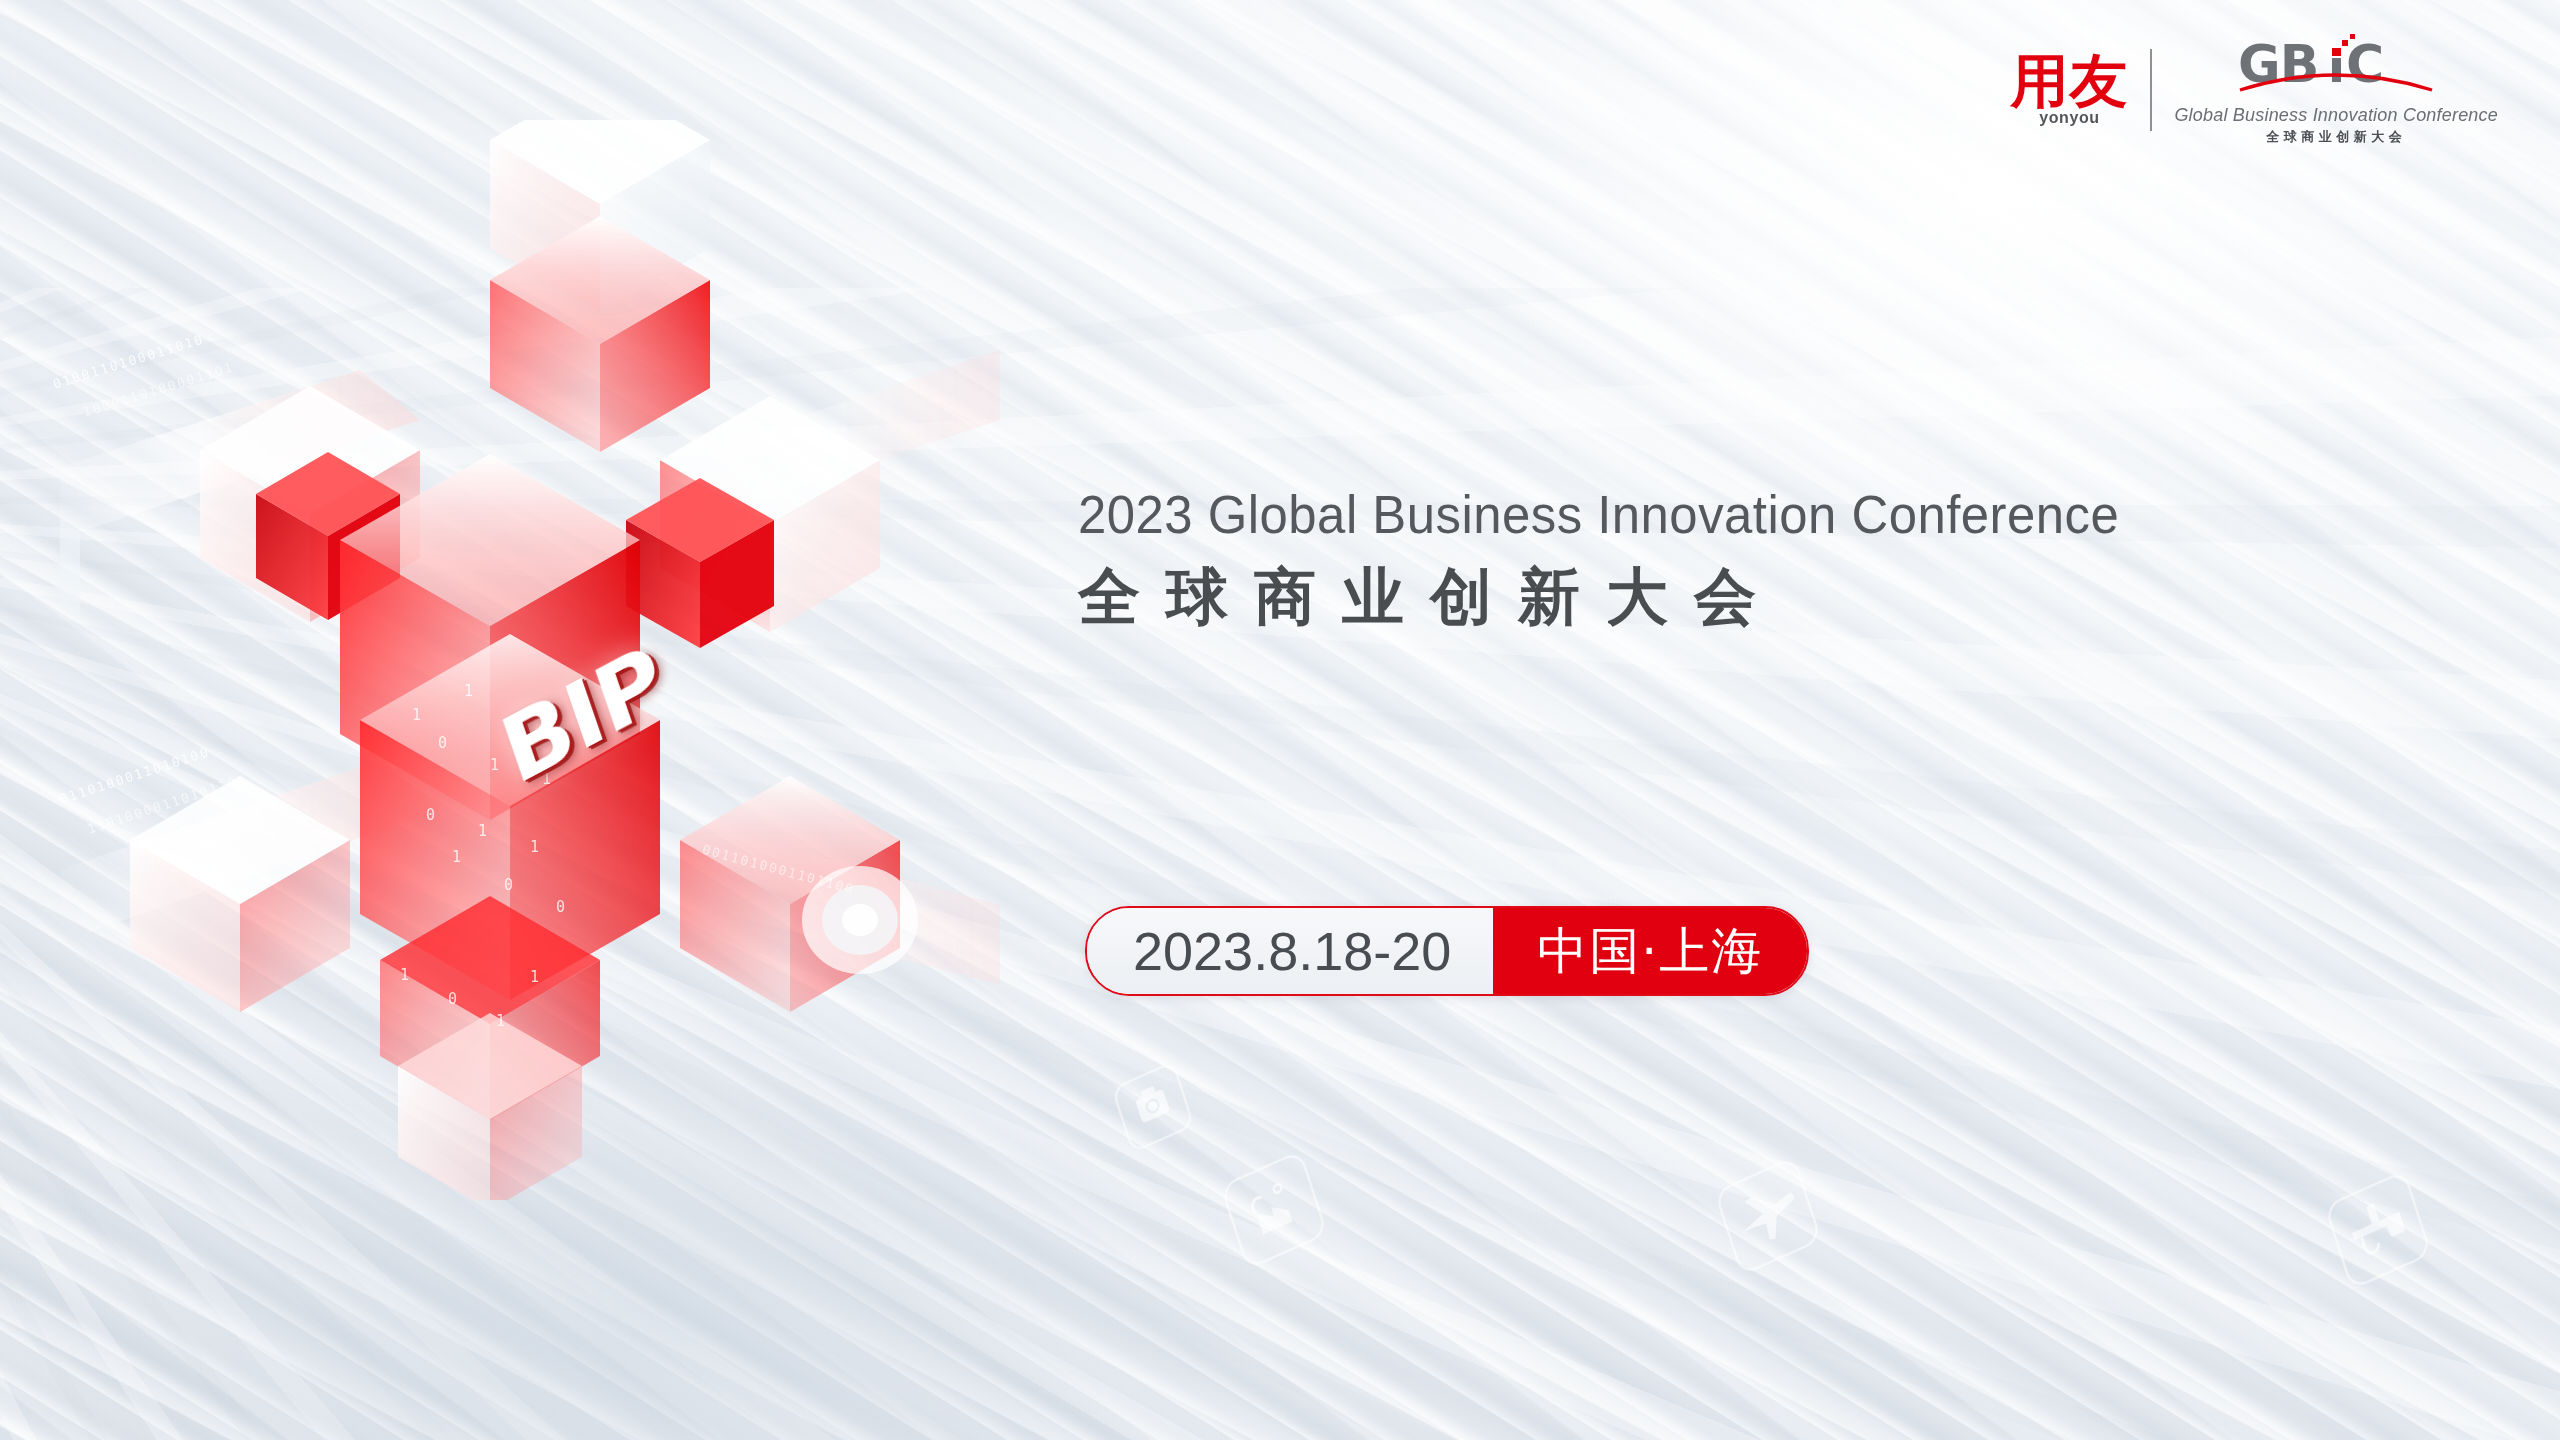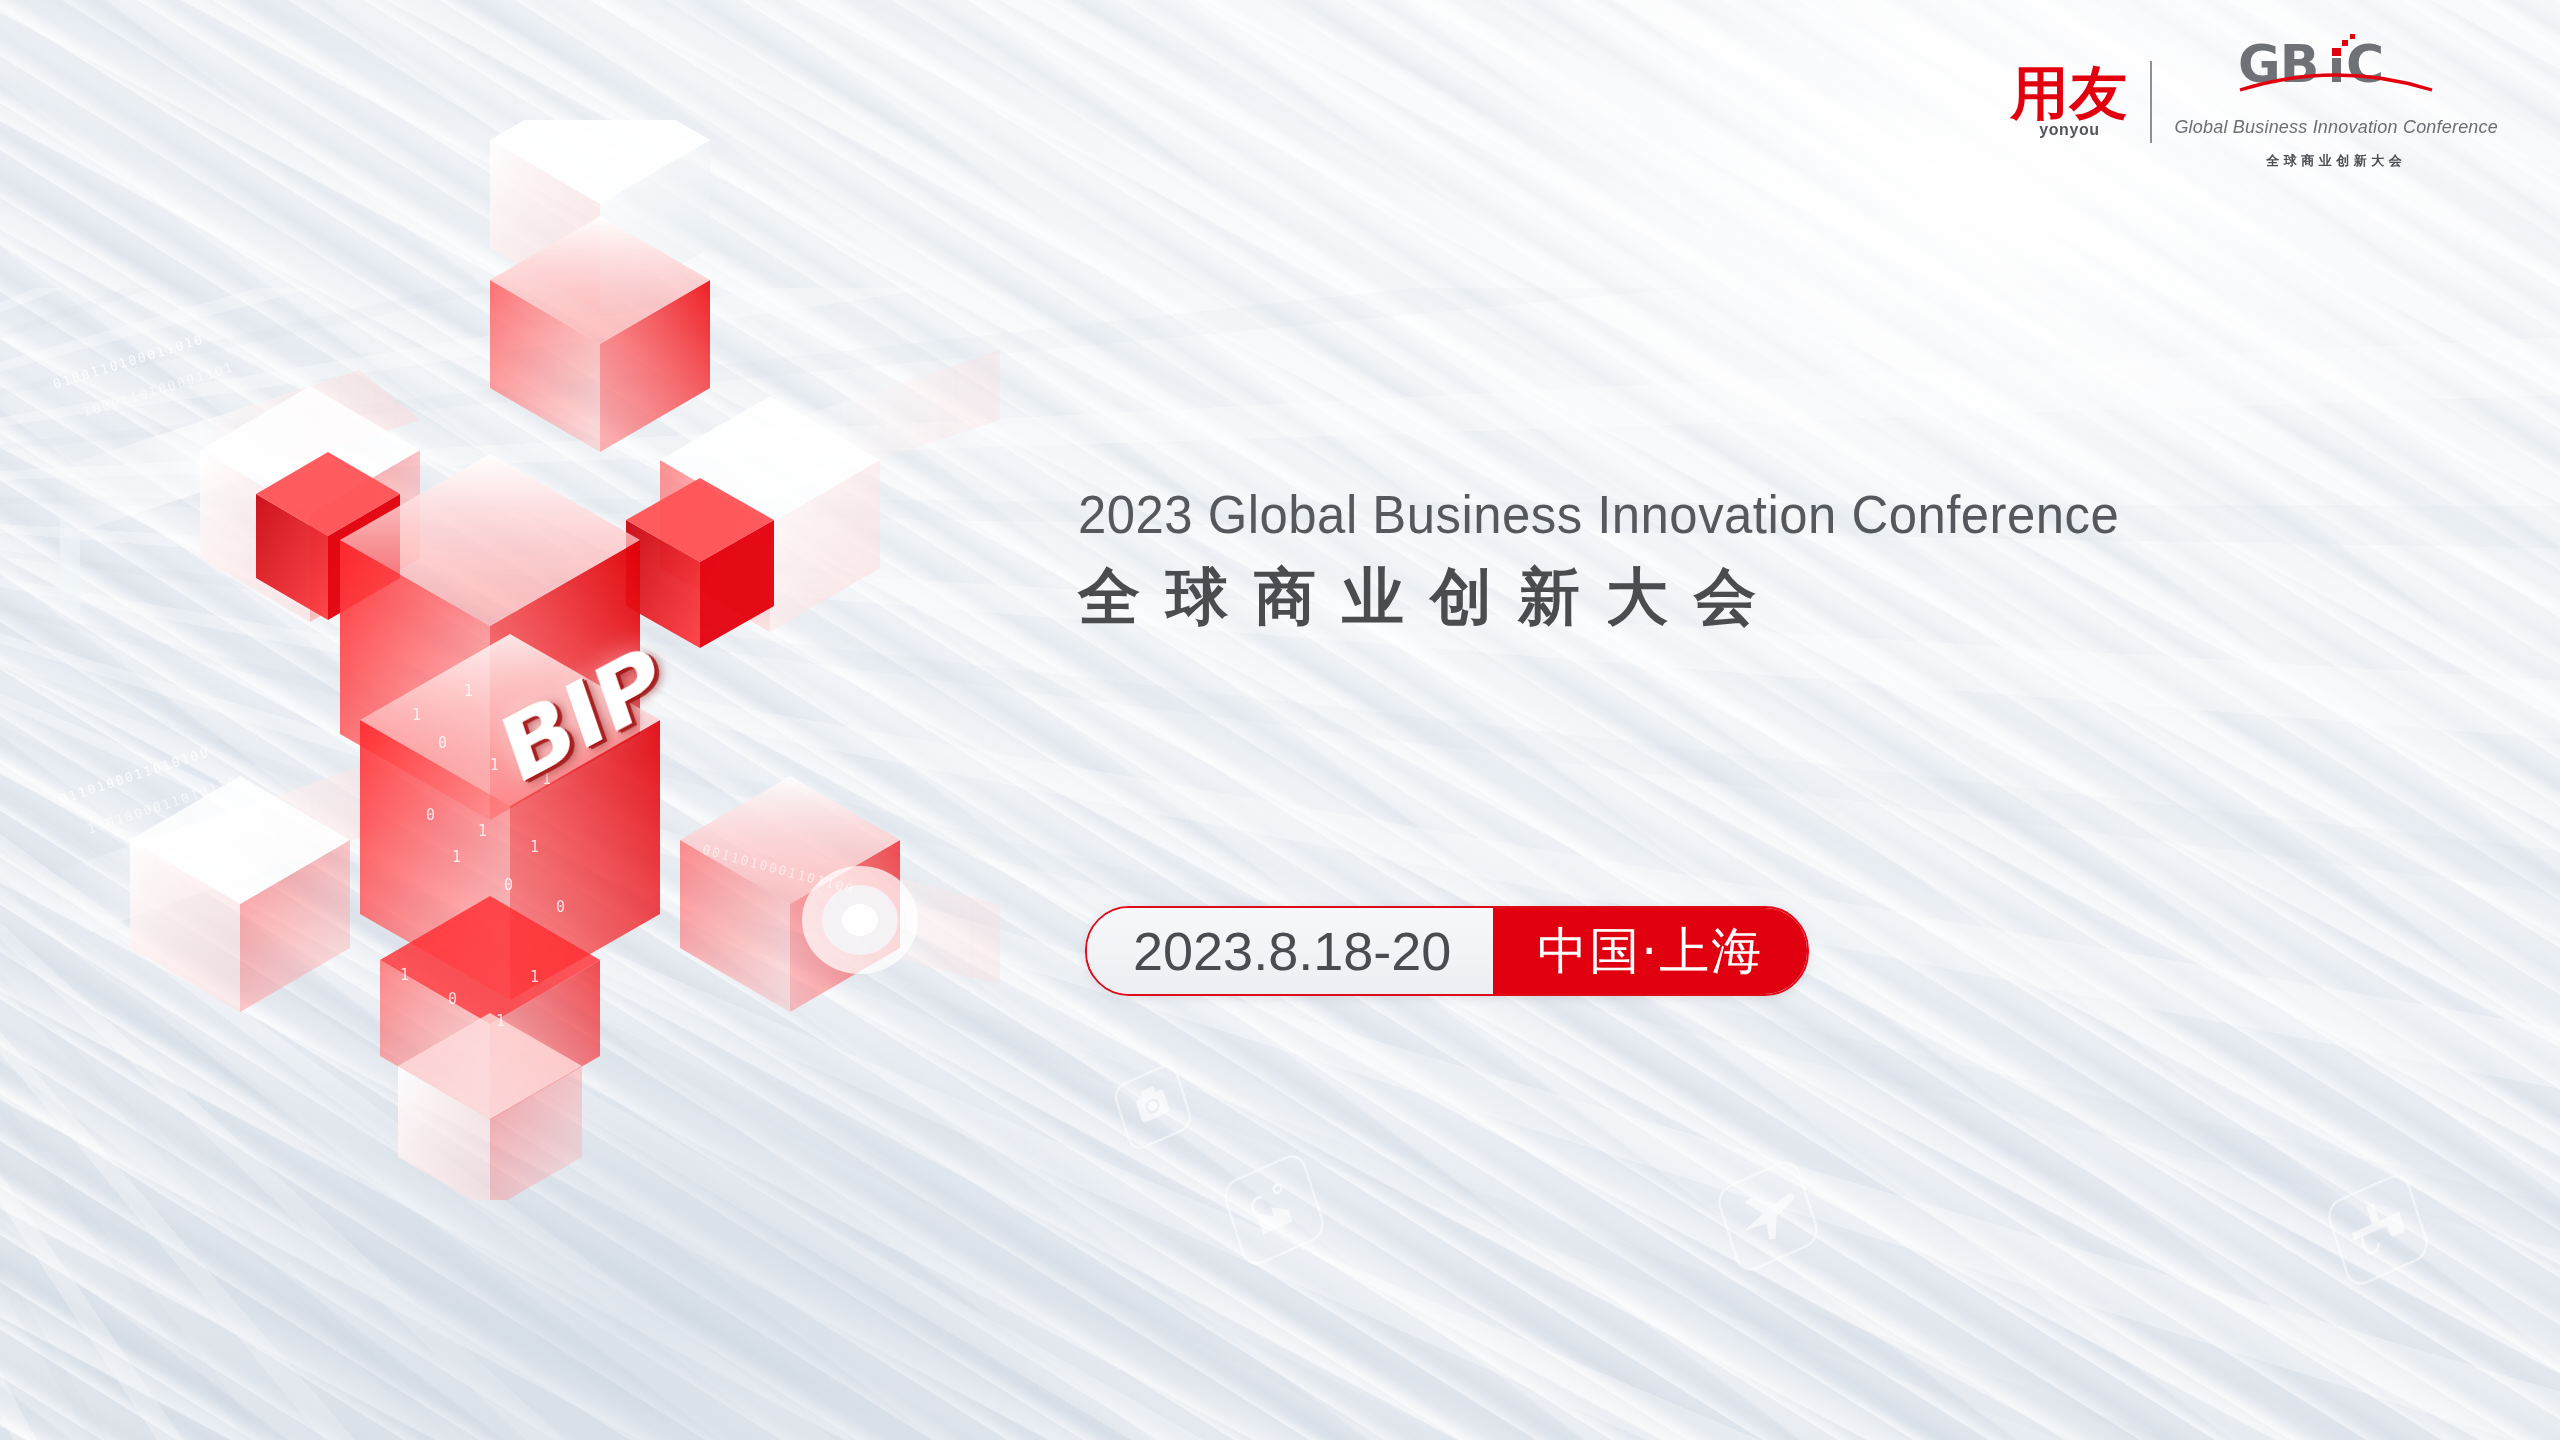--- a/index.html
+++ b/index.html
@@ -51,21 +51,21 @@
     background:radial-gradient(closest-side,rgba(206,216,227,.55),rgba(206,216,227,0) 70%);
   }
 
   
   .logo-lockup{position:absolute;top:34px;right:62px;display:flex;align-items:center;gap:22px;text-align:center;}
   .yy{display:flex;flex-direction:column;align-items:center;}
   .yy-cn{font-size:58px;font-weight:700;color:#e2000f;line-height:.98;letter-spacing:1px;
          font-family:"DejaVu Sans","Liberation Sans",sans-serif;}
   .yy-en{font-size:16px;font-weight:700;color:#54565a;letter-spacing:.6px;margin-top:0;}
   .lock-div{width:2px;height:82px;background:#8d9197;}
-  .gbic{display:flex;flex-direction:column;align-items:center;position:relative;gap:12px;}
+  .gbic{display:flex;flex-direction:column;align-items:center;position:relative;}
   .gbic-mark{position:relative;width:196px;height:62px;}
   .gbic-mark svg{display:block;}
   .gbic-en{font-size:18px;color:#6b6e73;letter-spacing:.2px;margin-top:9px;white-space:nowrap;font-style:italic;}
   .gbic-cn{font-size:13px;color:#4b4e52;font-weight:700;letter-spacing:4.5px;margin-top:2px;
            font-family:"DejaVu Sans","Liberation Sans",sans-serif;white-space:nowrap;}
 
   
   .flake-wrap{position:absolute;left:60px;top:120px;width:940px;height:1080px;}
   .flake{position:absolute;inset:0;}
   .flake svg{position:absolute;inset:0;width:100%;height:100%;}

